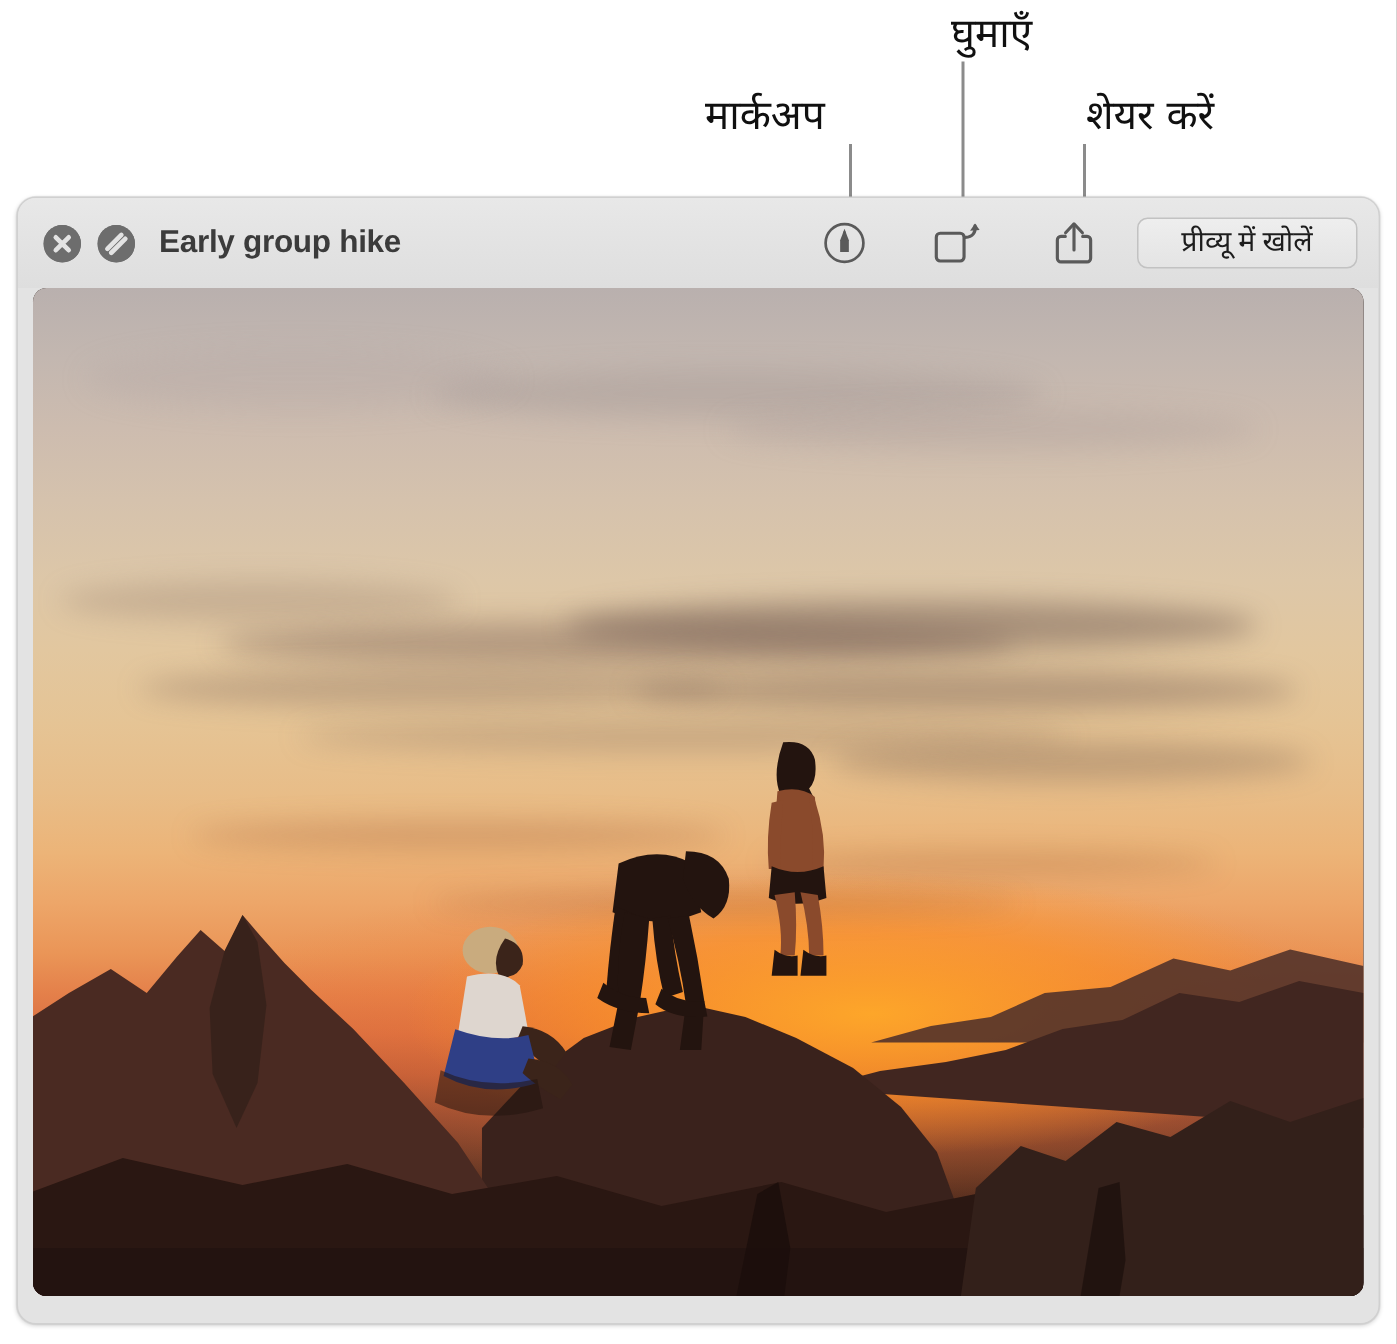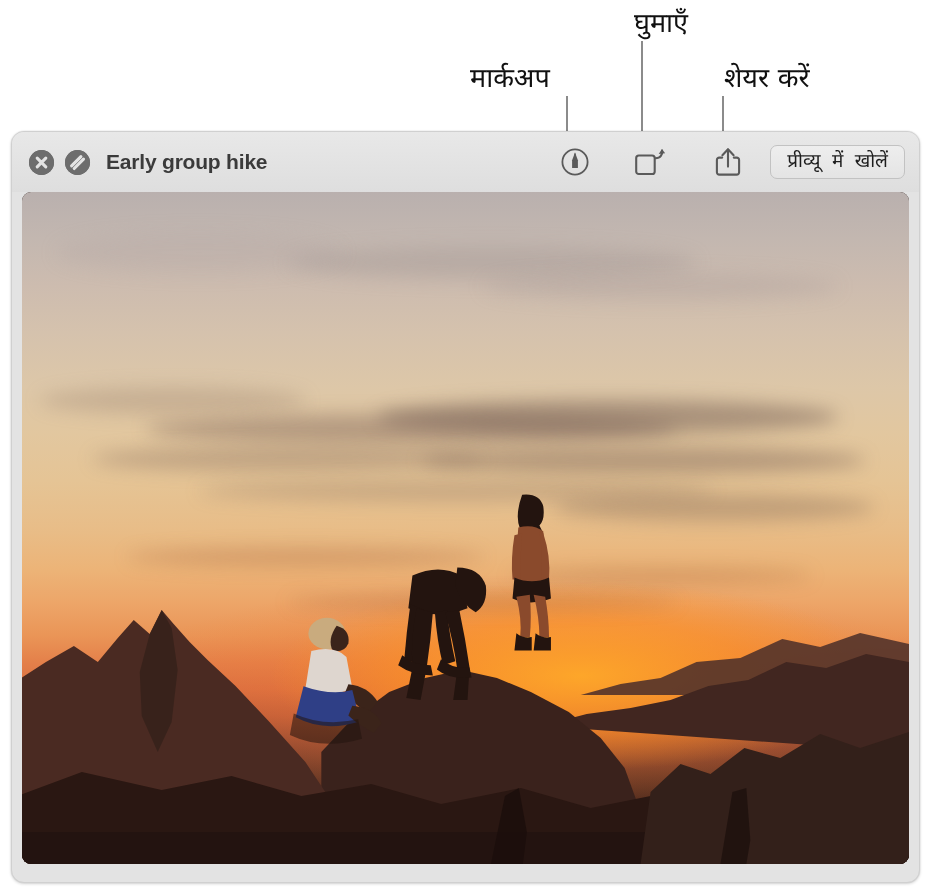--- a/index.html
+++ b/index.html
@@ -106,26 +106,26 @@
     border: none;
   }
   #markup-btn { margin-right: 35px; }
   #rotate-btn { margin-right: 38px; }
   #share-btn  { margin-right: 22px; }
 
   .tool-btn svg { display: block; }
 
   #open-preview-btn {
     height: 34px;
-    padding: 0 16px;
+    padding: 0 29px;
     border-radius: 7px;
     border: 1px solid #c2c2c2;
     background: linear-gradient(#eeeeee, #e4e4e4);
     color: #1d1d1d;
-    font-family: Liberation Mono, monospace;
+    font-family: Liberation Serif, serif;
     font-size: 19px;
     line-height: 32px;
     white-space: nowrap;
     cursor: pointer;
     flex: 0 0 auto;
     margin-right: 2px;
   }
 
   
   #photo-wrap {

